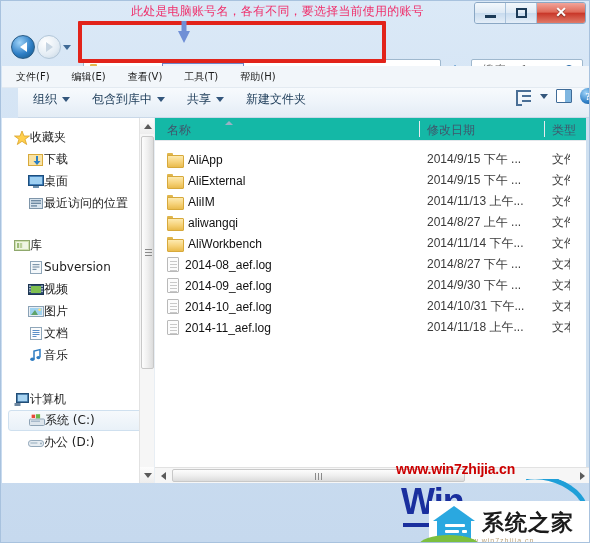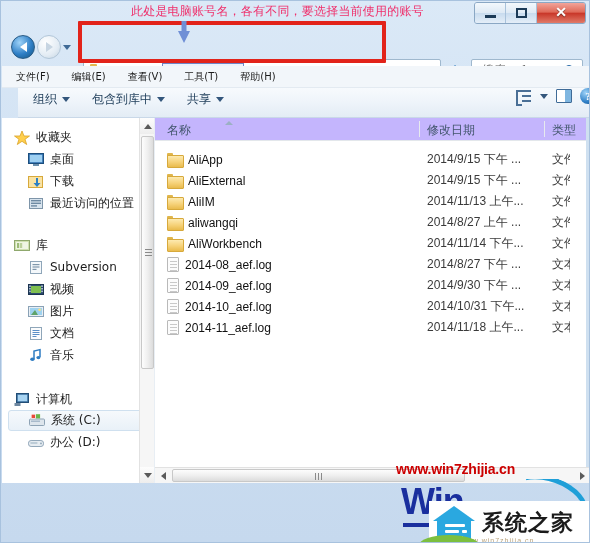--- a/index.html
+++ b/index.html
@@ -227,21 +227,21 @@
 
   
   #sidebar {
     width: 153px; height: 365px; background: #ffffff;
     position: relative; overflow: hidden;
     border-right: 1px solid #e8eef4;
   }
   .nav-group { margin-top: 8px; }
   .nav-row {
     display: flex; align-items: center; height: 22px;
-    padding-left: 12px; gap: 6px; white-space: nowrap;
+    padding-left: 12px; gap: 0; white-space: nowrap;
   }
   .nav-row.child { padding-left: 26px; }
   .nav-row.selected {
     background: linear-gradient(180deg,#f6f9fc 0%,#e9f1f8 100%);
     border: 1px solid #cfe0ef; border-radius: 3px;
     margin: 0 6px 0 6px; padding-left: 20px; height: 21px;
   }
   .nav-label {
     font-size: 12px; color: #1b1b1b;
     font-family: "DejaVu Sans", sans-serif;
@@ -268,21 +268,21 @@
   #sb-thumb .grip { position:absolute; left:3px; top:50%; margin-top:-4px; width:7px; height:8px;
     background: repeating-linear-gradient(180deg,#8a8a8a 0 1px, transparent 1px 3px); }
 
   
   #filelist {
     flex: 1; position: relative; background: #ffffff; overflow: hidden;
   }
   #colheader {
     height: 23px; display: flex; align-items: center;
     border-bottom: 1px solid #e3e7eb;
-    background: #c4b5fd;
+    background: #14b8a6;
     position: relative;
   }
   .col {
     font-size: 12px; color: #41556b; white-space: nowrap;
     font-family: "DejaVu Sans", sans-serif;
     position: absolute; top: 4px;
   }
   #col-name { left: 12px; }
   #col-date { left: 272px; }
   #col-type { left: 397px; }
@@ -500,20 +500,23 @@
       <span class="caret"></span>
     </div>
     <div class="tbitem">
       <span>包含到库中</span>
       <span class="caret"></span>
     </div>
     <div class="tbitem">
       <span>共享</span>
       <span class="caret"></span>
     </div>
+    <div class="tbitem">
+      <span>新建文件夹</span>
+    </div>
 
     <div id="tb-right">
       <span id="viewmode-icon">
         <span class="vm-line" style="top:1px;  width:9px;"></span>
         <span class="vm-line" style="top:6px;  width:9px;"></span>
         <span class="vm-line" style="top:11px; width:9px;"></span>
       </span>
       <span class="caret"></span>
       <span id="preview-icon"></span>
       <span id="help-icon">?</span>
@@ -529,35 +532,35 @@
           <span class="ic">
             <svg width="16" height="15" viewBox="0 0 16 15">
                 <polygon points="8,1 10,6 15.5,6 11,9.3 12.7,14.5 8,11.3 3.3,14.5 5,9.3 0.5,6 6,6" fill="#ffcf4d" stroke="#d9a227" stroke-width="0.8"></polygon>
               </svg>
           </span>
           <span class="nav-label head">收藏夹</span>
         </div>
         <div class="nav-row child">
           <span class="ic">
             <svg width="16" height="15" viewBox="0 0 16 15">
+              <rect x="0.5" y="2.5" width="14" height="11" fill="#fae3a3" stroke="#d7a93b"></rect>
+              <polygon points="8,4 8,9 5.5,9 9,13 12.5,9 10,9 10,4" fill="#2b7fc4"></polygon>
+            </svg>
+          </span>
+          <span class="nav-label">下载</span>
+        </div>
+        <div class="nav-row child">
+          <span class="ic">
+            <svg width="16" height="15" viewBox="0 0 16 15">
               <rect x="0.5" y="1.5" width="15" height="10" fill="#2f6fae" stroke="#1c4e7d"></rect>
               <rect x="1.8" y="2.8" width="12.4" height="7.4" fill="#9ed0f2"></rect>
               <rect x="5" y="12" width="6" height="2" fill="#6c90ad"></rect>
             </svg>
           </span>
           <span class="nav-label">桌面</span>
-        </div>
-        <div class="nav-row child">
-          <span class="ic">
-            <svg width="16" height="15" viewBox="0 0 16 15">
-              <rect x="0.5" y="2.5" width="14" height="11" fill="#fae3a3" stroke="#d7a93b"></rect>
-              <polygon points="8,4 8,9 5.5,9 9,13 12.5,9 10,9 10,4" fill="#2b7fc4"></polygon>
-            </svg>
-          </span>
-          <span class="nav-label">下载</span>
         </div>
         <div class="nav-row child">
           <span class="ic">
             <svg width="16" height="15" viewBox="0 0 16 15">
               <rect x="1.5" y="2.5" width="13" height="10" fill="#d8e4ee" stroke="#7e95a9"></rect>
               <rect x="3" y="4" width="10" height="1.4" fill="#6e8aa3"></rect>
               <rect x="3" y="6.6" width="10" height="1.4" fill="#6e8aa3"></rect>
               <rect x="3" y="9.2" width="6" height="1.4" fill="#6e8aa3"></rect>
             </svg>
           </span>

